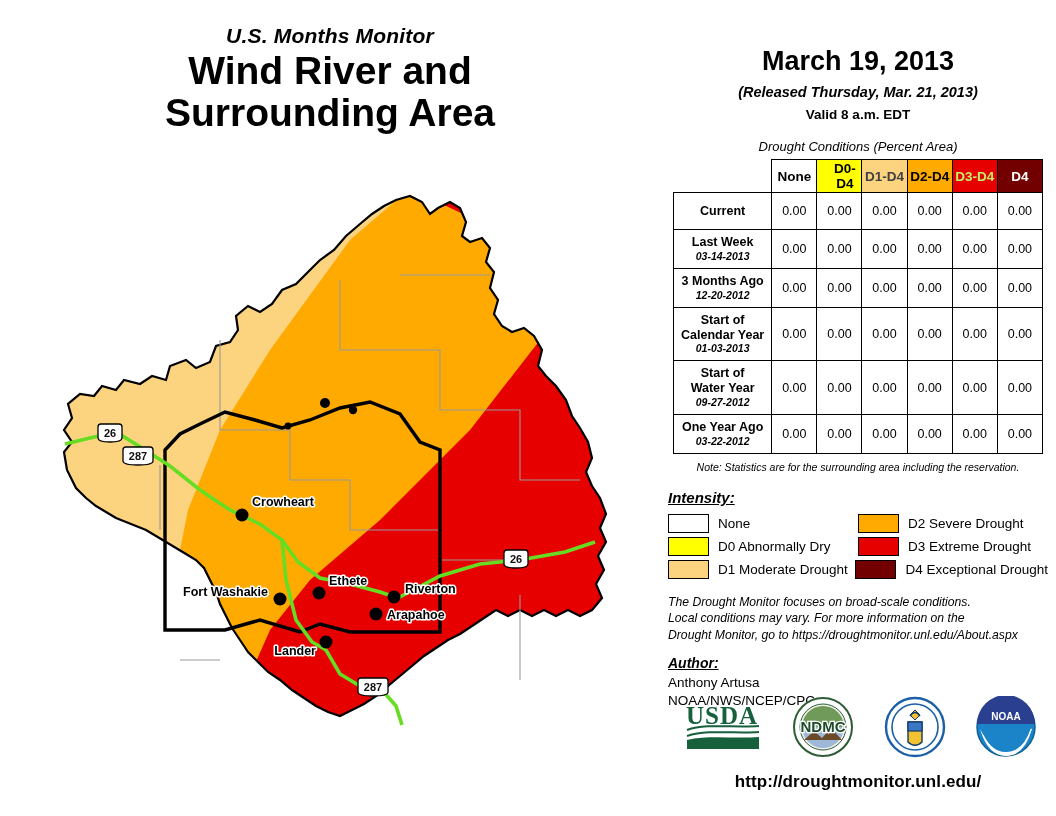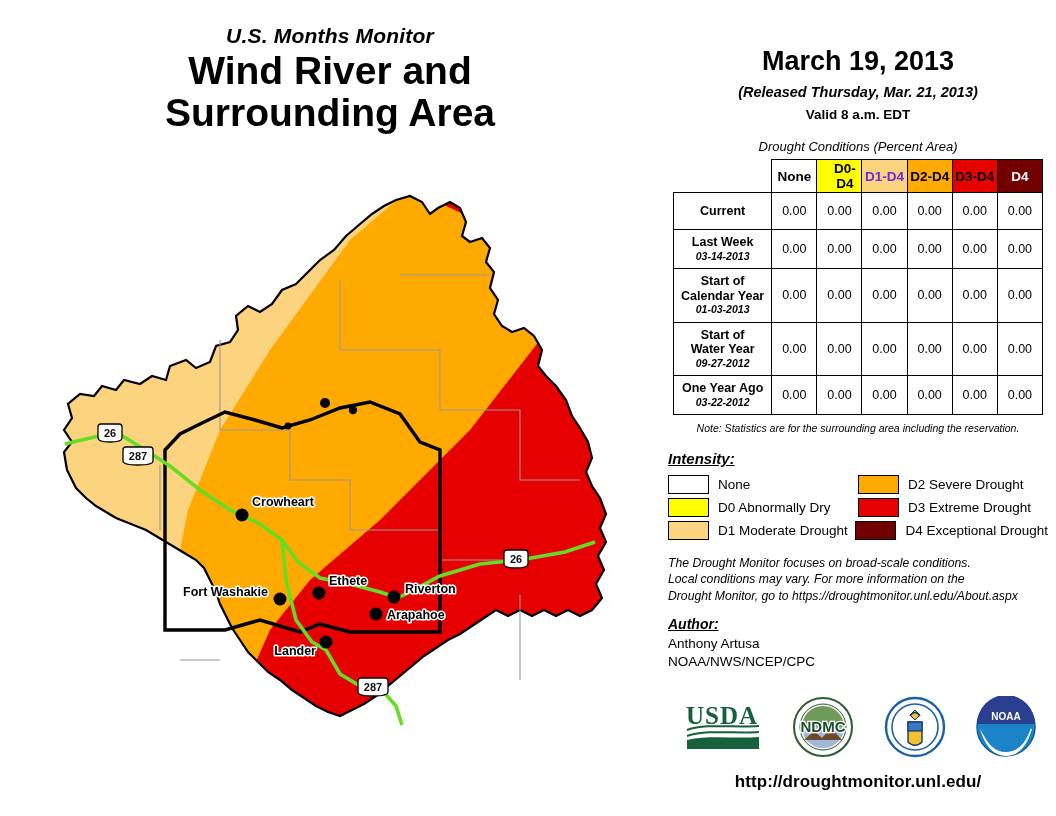--- a/index.html
+++ b/index.html
@@ -217,42 +217,54 @@
       <col style="width:45px">
         <col style="width:45px">
         <col style="width:45px">
         <col style="width:45px">
     </colgroup>
     <thead>
         <tr id="thead-row">
       <th class="rowhead-blank"></th>
     <th style="background: rgb(255, 255, 255); color: rgb(0, 0, 0);">None</th>
           <th style="background: rgb(255, 255, 0); color: rgb(0, 0, 0); padding-left: 12px;">D0-D4</th>
-          <th style="background: rgb(252, 211, 127); color: #6d28d9;">D1-D4</th>
+          <th style="background: rgb(252, 211, 127); color: #404040;">D1-D4</th>
           <th style="background: rgb(255, 170, 0); color: rgb(0, 0, 0);">D2-D4</th>
-          <th style="background: rgb(230, 0, 0); color: #000000; margin-left: 17px;">D3-D4</th>
+          <th style="background: rgb(230, 0, 0); color: #bef264; margin-left: 17px;">D3-D4</th>
           <th style="background: rgb(115, 0, 0); color: rgb(255, 255, 255);">D4</th>
         </tr>
       </thead>
     <tbody id="tbody">
         <tr>
           <td class="rowlabel">
             <div class="rl-main">Current</div>
           </td>
           <td class="val">0.00</td>
           <td class="val">0.00</td>
           <td class="val">0.00</td>
           <td class="val">0.00</td>
           <td class="val">0.00</td>
           <td class="val">0.00</td>
         </tr>
         <tr>
           <td class="rowlabel">
             <div class="rl-main">Last Week</div>
             <div class="rl-sub">03-14-2013</div>
+          </td>
+          <td class="val">0.00</td>
+          <td class="val">0.00</td>
+          <td class="val">0.00</td>
+          <td class="val">0.00</td>
+          <td class="val">0.00</td>
+          <td class="val">0.00</td>
+        </tr>
+        <tr>
+          <td class="rowlabel">
+            <div class="rl-main">3 Months Ago</div>
+            <div class="rl-sub">12-20-2012</div>
           </td>
           <td class="val">0.00</td>
           <td class="val">0.00</td>
           <td class="val">0.00</td>
           <td class="val">0.00</td>
           <td class="val">0.00</td>
           <td class="val">0.00</td>
         </tr>
         <tr>
           <td class="rowlabel">

